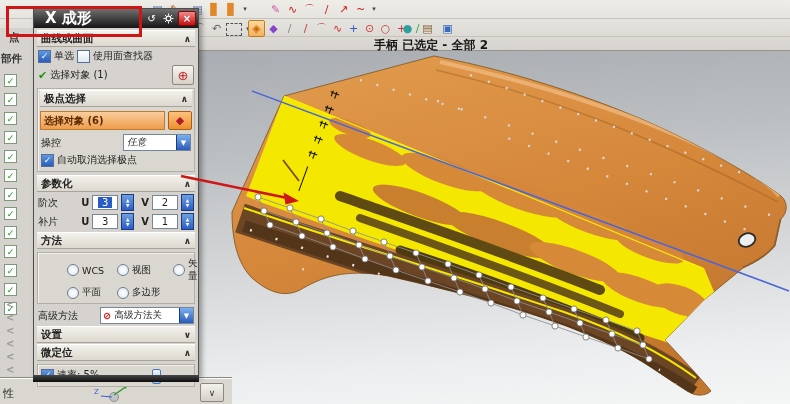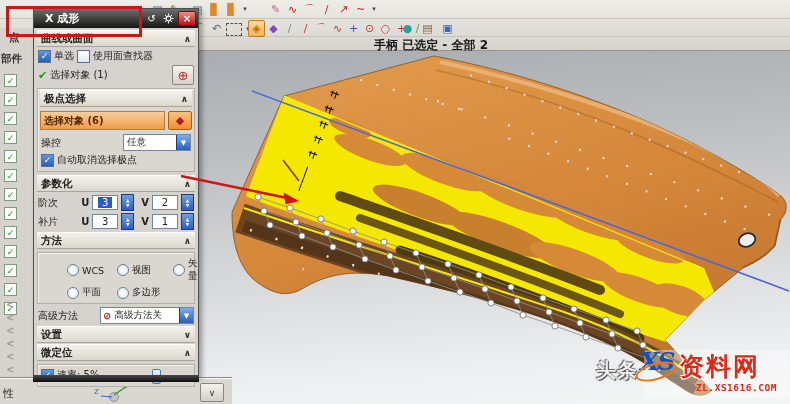--- a/index.html
+++ b/index.html
@@ -42,21 +42,21 @@
            background:linear-gradient(#f4f2ec,#d4d0c8);border:1px solid #8a8880;border-radius:2px;
            display:flex;align-items:center;justify-content:center;font-size:9px;color:#333;}
 
   
   .dialog{position:absolute;left:33px;top:8px;width:164px;height:366px;background:#d6d3ce;
           border:1px solid #4e4e4e;box-shadow:3px 3px 5px rgba(0,0,0,.35);z-index:10;}
   .dialog::after{content:"";position:absolute;left:-1px;right:-1px;bottom:-7px;height:7px;
                  background:linear-gradient(#484848,#0d0d0d);}
   .titlebar{height:19px;background:linear-gradient(#6e6e6e,#161616);display:flex;align-items:center;
             padding:0 2px 0 11px;gap:2px;}
-  .dlg-title{color:#fff;font-size:11px;font-weight:bold;flex:1;}
+  .dlg-title{color:#fff;font-size:15px;font-weight:bold;flex:1;}
   .tbtn{width:15px;height:13px;display:flex;align-items:center;justify-content:center;color:#fff;
         font-size:10px;line-height:1;border-radius:2px;}
   .tbtn.close{background:linear-gradient(#f28a8a,#c01010);border:1px solid #7e0808;font-weight:bold;width:16px;}
   .dlg-body{position:relative;padding:1px 3px;}
   .hdr{display:flex;justify-content:space-between;align-items:center;height:15px;
        background:linear-gradient(#f3f1eb,#dcd8cf);border-top:1px solid #fff;border-bottom:1px solid #a6a39c;
        font-weight:bold;font-size:10.5px;padding:0 4px;margin-top:1px;}
   .chev{font-size:9px;font-weight:bold;color:#333;}
   .row{display:flex;align-items:center;margin:2px 1px;gap:3px;min-height:14px;}
   .spacer{flex:1;}
@@ -395,21 +395,21 @@
           <div class="orange-row" style="flex:1;">
             <span>选择对象 (6)</span>
           </div>
           <span class="starbtn">
               <span class="star-glyph">◆</span>
             </span>
         </div>
         <div class="row">
           <span class="lbl">操控</span>
           <span class="spacer"></span>
-          <span class="dd" style="width:66px;">
+          <span class="dd" style="width:66px;font-style:italic;">
             <span class="ddtext">任意</span>
             <span class="ddbtn">▼</span>
           </span>
         </div>
         <div class="row">
           <span class="cb checked">
               <span class="tick">✓</span>
             </span>
           <span class="lbl">自动取消选择极点</span>
         </div>
@@ -516,22 +516,14 @@
 
     </div>
   </div>
 
   <div class="red-rect"></div>
   <svg class="arrow-svg" width="790" height="404">
     <line x1="181" y1="176" x2="285" y2="197.5" stroke="#cf1616" stroke-width="2.6"></line>
     <polygon points="299,201 283.5,192.5 285.5,204.5" fill="#cf1616"></polygon>
   </svg>
 
-  <div class="watermark">
-    <div class="wm-box"></div>
-    <span class="wm-prefix">头条</span>
-    <span class="wm-logo">XS</span>
-    <span class="wm-ellipse"></span>
-    <span class="wm-site">资料网</span>
-    <span class="wm-url">ZL.XS1616.COM</span>
-  </div>
 
 </div>
 
 </body></html>

